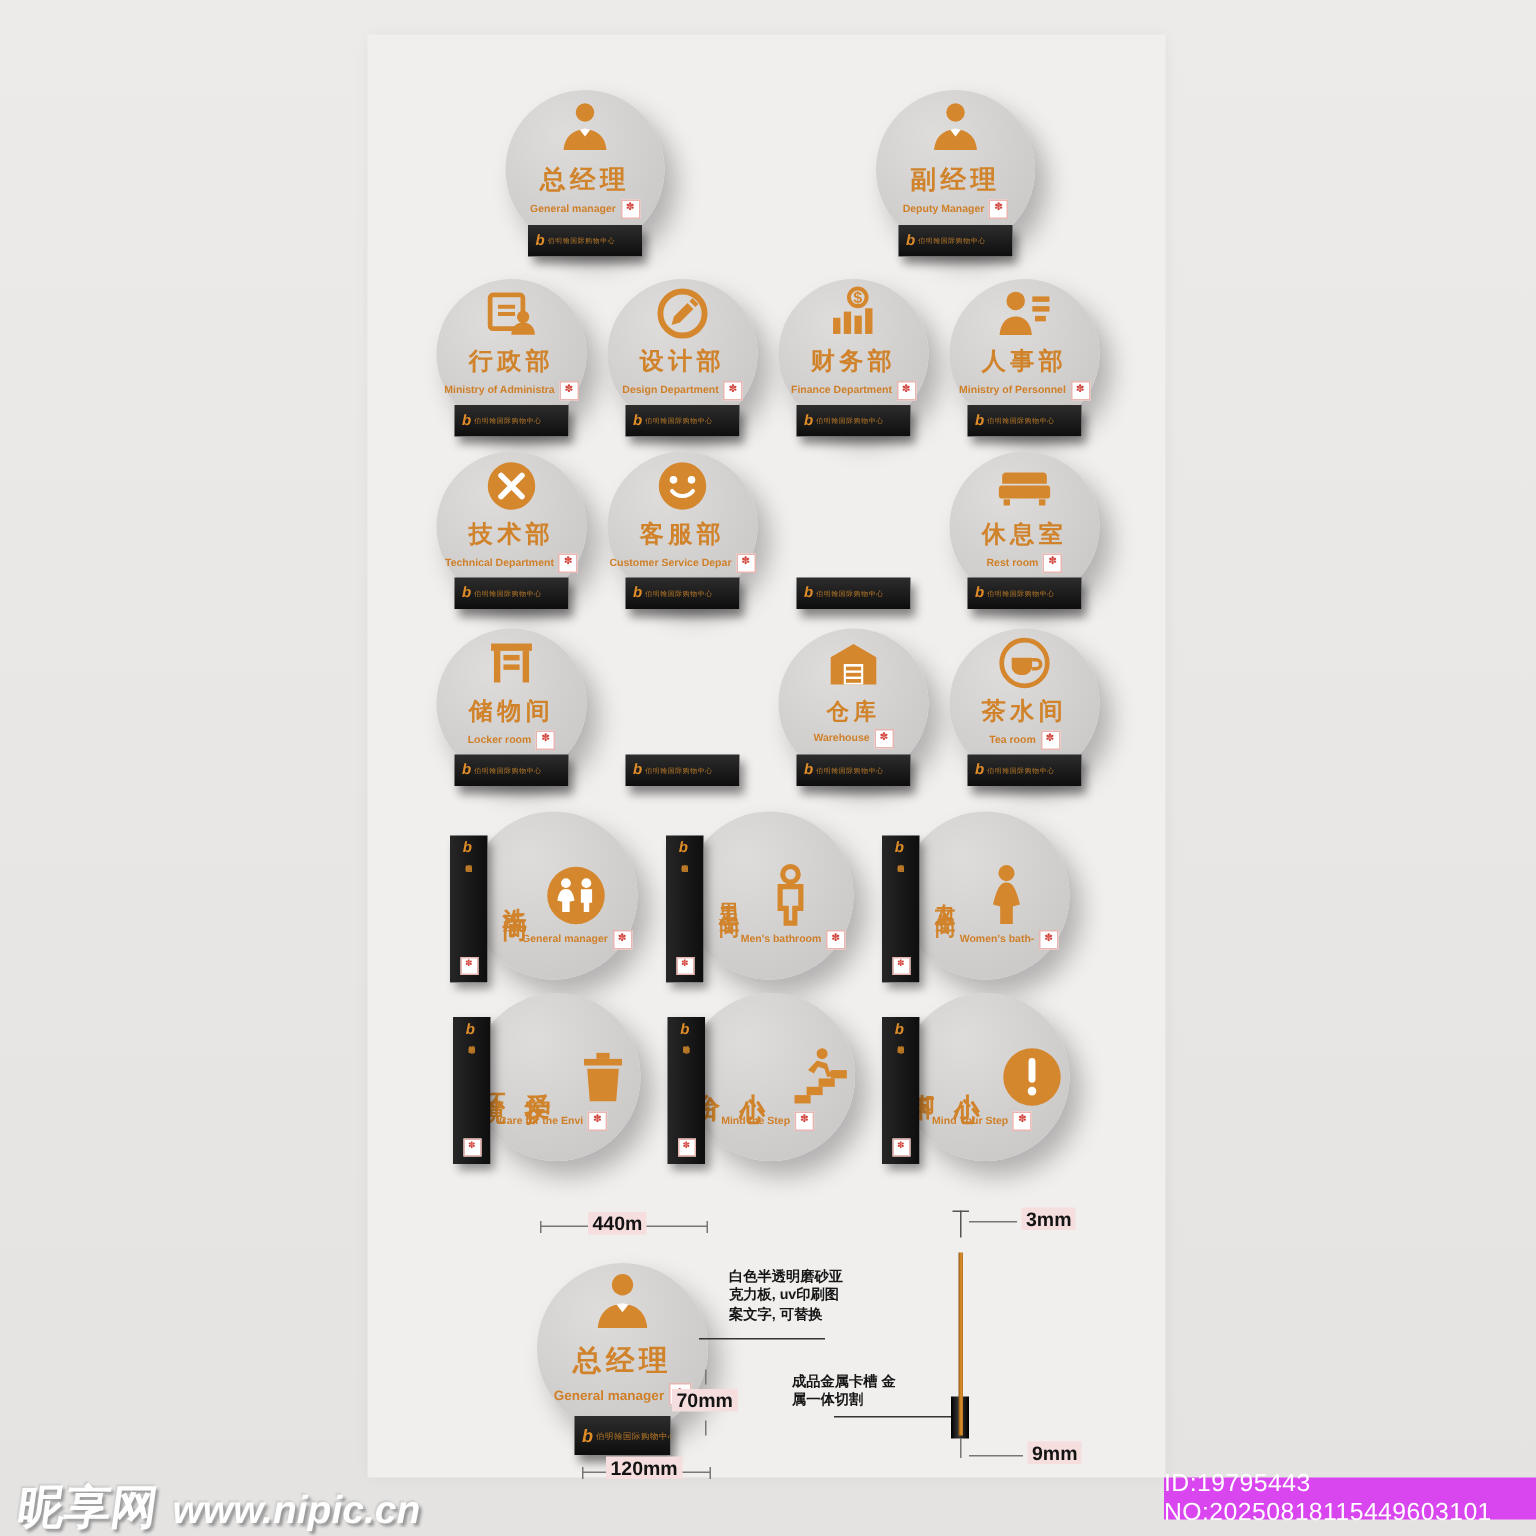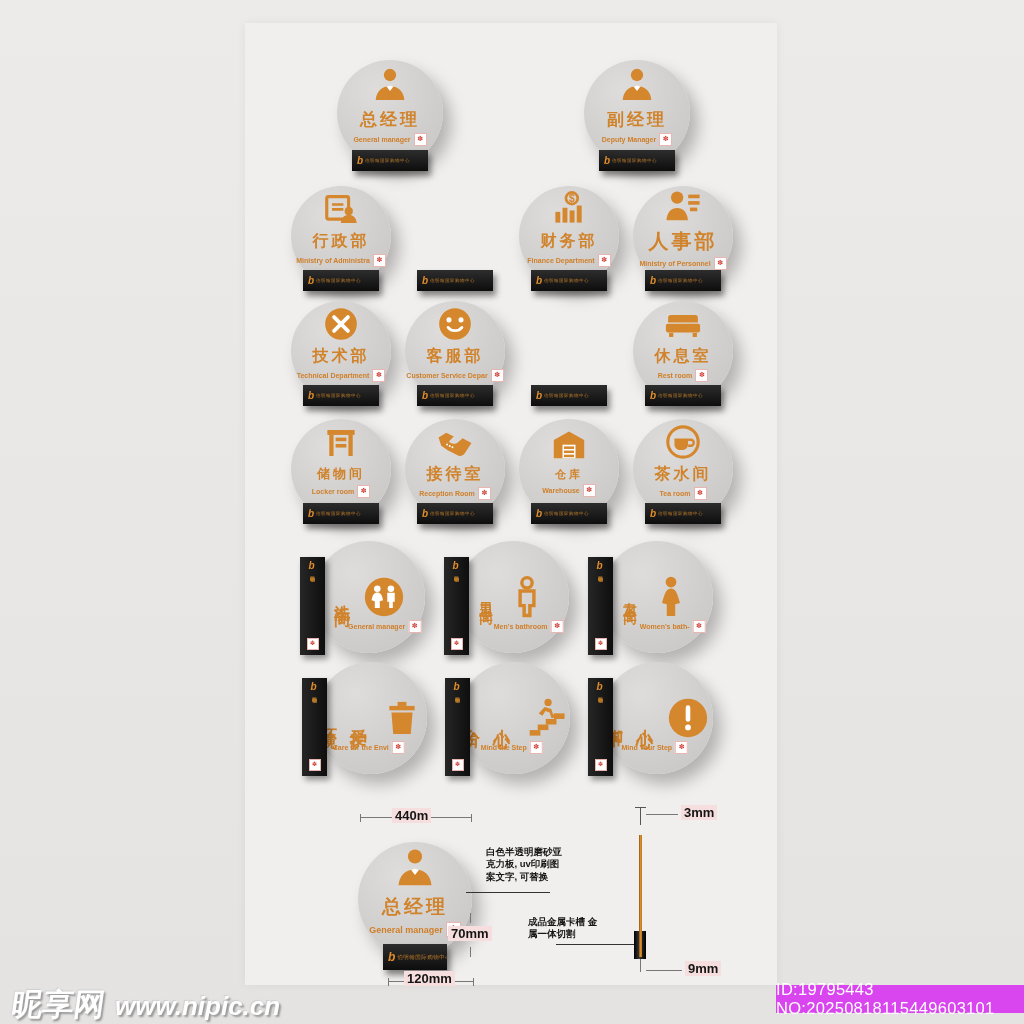--- a/index.html
+++ b/index.html
@@ -149,20 +149,33 @@
             <span class="subtitle">Ministry of Administra</span>
             <span class="badge">✽</span>
           </div>
         </div>
         <div class="bar-h" style="top: 84px;">
           <span class="blogo">b</span>
           <span class="btext">伯明翰国际购物中心</span>
         </div>
       </div>
       <div class="sign" style="left: 405px; top: 186px; width: 100px; height: 134px;">
+        <div class="circle" style="height: 100px; width: 100px; padding-bottom: 10px; box-sizing: border-box;">
+          <div class="icon" style="height: 38px; width: 38px;">
+            <svg viewBox="0 0 24 24" fill="currentColor" xmlns="http://www.w3.org/2000/svg">
+              <circle cx="12" cy="12" r="9.3" fill="none" stroke="currentColor" stroke-width="2.5"></circle>
+              <path d="M7.4 16.8l1-3.5 5.7-5.7 2.5 2.5-5.7 5.7zM14.9 6.8l1.3-1.3 2.5 2.5-1.3 1.3z"></path>
+            </svg>
+          </div>
+          <div class="title" style="font-size: 16px;">设计部</div>
+          <div class="subrow">
+            <span class="subtitle">Design Department</span>
+            <span class="badge">✽</span>
+          </div>
+        </div>
         <div class="bar-h" style="top: 84px;">
           <span class="blogo">b</span>
           <span class="btext">伯明翰国际购物中心</span>
         </div>
       </div>
       <div class="sign" style="left: 519px; top: 186px; width: 100px; height: 134px;">
         <div class="circle" style="height: 100px; width: 100px; padding-bottom: 10px; box-sizing: border-box;">
           <div class="icon" style="height: 38px; width: 38px;">
             <svg viewBox="0 0 24 24" fill="currentColor" xmlns="http://www.w3.org/2000/svg">
               <rect x="3.4" y="13.8" width="3.1" height="6.8"></rect>
@@ -188,21 +201,21 @@
         <div class="circle" style="height: 100px; width: 100px; padding-bottom: 10px; box-sizing: border-box;">
           <div class="icon" style="height: 38px; width: 38px;">
             <svg viewBox="0 0 24 24" fill="currentColor" xmlns="http://www.w3.org/2000/svg">
               <circle cx="8.3" cy="6.7" r="3.9"></circle>
               <path d="M1.5 21c.4-5.1 3.1-7.7 6.8-7.7s6.4 2.6 6.8 7.7z"></path>
               <rect x="15.3" y="4.8" width="7.2" height="2.3"></rect>
               <rect x="15.3" y="8.9" width="7.2" height="2.3"></rect>
               <rect x="16.4" y="13" width="4.6" height="2.3"></rect>
             </svg>
           </div>
-          <div class="title" style="font-size: 20px;">人事部</div>
+          <div class="title" style="font-size: 16px;">人事部</div>
           <div class="subrow">
             <span class="subtitle">Ministry of Personnel</span>
             <span class="badge">✽</span>
           </div>
         </div>
         <div class="bar-h" style="top: 84px;">
           <span class="blogo">b</span>
           <span class="btext">伯明翰国际购物中心</span>
         </div>
       </div>
@@ -280,66 +293,49 @@
         <div class="circle" style="height: 100px; width: 100px; padding-bottom: 10px; box-sizing: border-box;">
           <div class="icon" style="height: 38px; width: 38px;">
             <svg viewBox="0 0 24 24" fill="currentColor" xmlns="http://www.w3.org/2000/svg">
               <rect x="3.4" y="3.8" width="17.2" height="3.1"></rect>
               <rect x="4.6" y="6.9" width="2.7" height="13.3"></rect>
               <rect x="16.7" y="6.9" width="2.7" height="13.3"></rect>
               <rect x="8.6" y="8.6" width="6.8" height="2.3"></rect>
               <rect x="8.6" y="12.6" width="6.8" height="2.3"></rect>
             </svg>
           </div>
-          <div class="title" style="font-size: 13px;">储物间</div>
+          <div class="title" style="font-size: 16px;">储物间</div>
           <div class="subrow">
             <span class="subtitle">Locker room</span>
             <span class="badge">✽</span>
           </div>
         </div>
         <div class="bar-h" style="top: 84px;">
           <span class="blogo">b</span>
           <span class="btext">伯明翰国际购物中心</span>
         </div>
       </div>
       <div class="sign" style="left: 405px; top: 419px; width: 100px; height: 134px;">
-        <div class="circle" style="height: 100px; width: 100px; padding-bottom: 10px; box-sizing: border-box;">
-          <div class="icon" style="height: 38px; width: 38px;">
-            <svg viewBox="0 0 24 24" fill="currentColor" xmlns="http://www.w3.org/2000/svg">
-              <path d="M1.6 9.2l4.9-3 4.7 2.4-3 3.1c1.5 1.7 4 1.9 5.7.4l2.9-2.4 5.6 2.9-4.3 6.6c-1 1.5-2.9 2-4.5 1.2l-6.2-3.2-4.1-2.9z"></path>
-              <g fill="#fff">
-                <circle cx="7" cy="13.6" r=".6"></circle>
-                <circle cx="8.7" cy="14.5" r=".6"></circle>
-                <circle cx="10.4" cy="15.3" r=".6"></circle>
-              </g>
-            </svg>
-          </div>
-          <div class="title" style="font-size: 16px;">接待室</div>
-          <div class="subrow">
-            <span class="subtitle">Reception Room</span>
-            <span class="badge">✽</span>
-          </div>
-        </div>
         <div class="bar-h" style="top: 84px;">
           <span class="blogo">b</span>
           <span class="btext">伯明翰国际购物中心</span>
         </div>
       </div>
       <div class="sign" style="left: 519px; top: 419px; width: 100px; height: 134px;">
         <div class="circle" style="height: 100px; width: 100px; padding-bottom: 10px; box-sizing: border-box;">
           <div class="icon" style="height: 38px; width: 38px;">
             <svg viewBox="0 0 24 24" fill="currentColor" xmlns="http://www.w3.org/2000/svg">
               <path d="M12 3.4 2.4 8.9V20.4h19.2V8.9z"></path>
               <rect x="7.9" y="11.8" width="8.2" height="8.6" fill="#fff"></rect>
               <rect x="8.8" y="12.9" width="6.4" height="1.6"></rect>
               <rect x="8.8" y="15.5" width="6.4" height="1.6"></rect>
               <rect x="8.8" y="18.1" width="6.4" height="1.6"></rect>
             </svg>
           </div>
-          <div class="title" style="font-size: 11px; text-align: right;">仓库</div>
+          <div class="title" style="font-size: 15px; text-align: right;">仓库</div>
           <div class="subrow">
             <span class="subtitle">Warehouse</span>
             <span class="badge">✽</span>
           </div>
         </div>
         <div class="bar-h" style="top: 84px;">
           <span class="blogo">b</span>
           <span class="btext">伯明翰国际购物中心</span>
         </div>
       </div>

